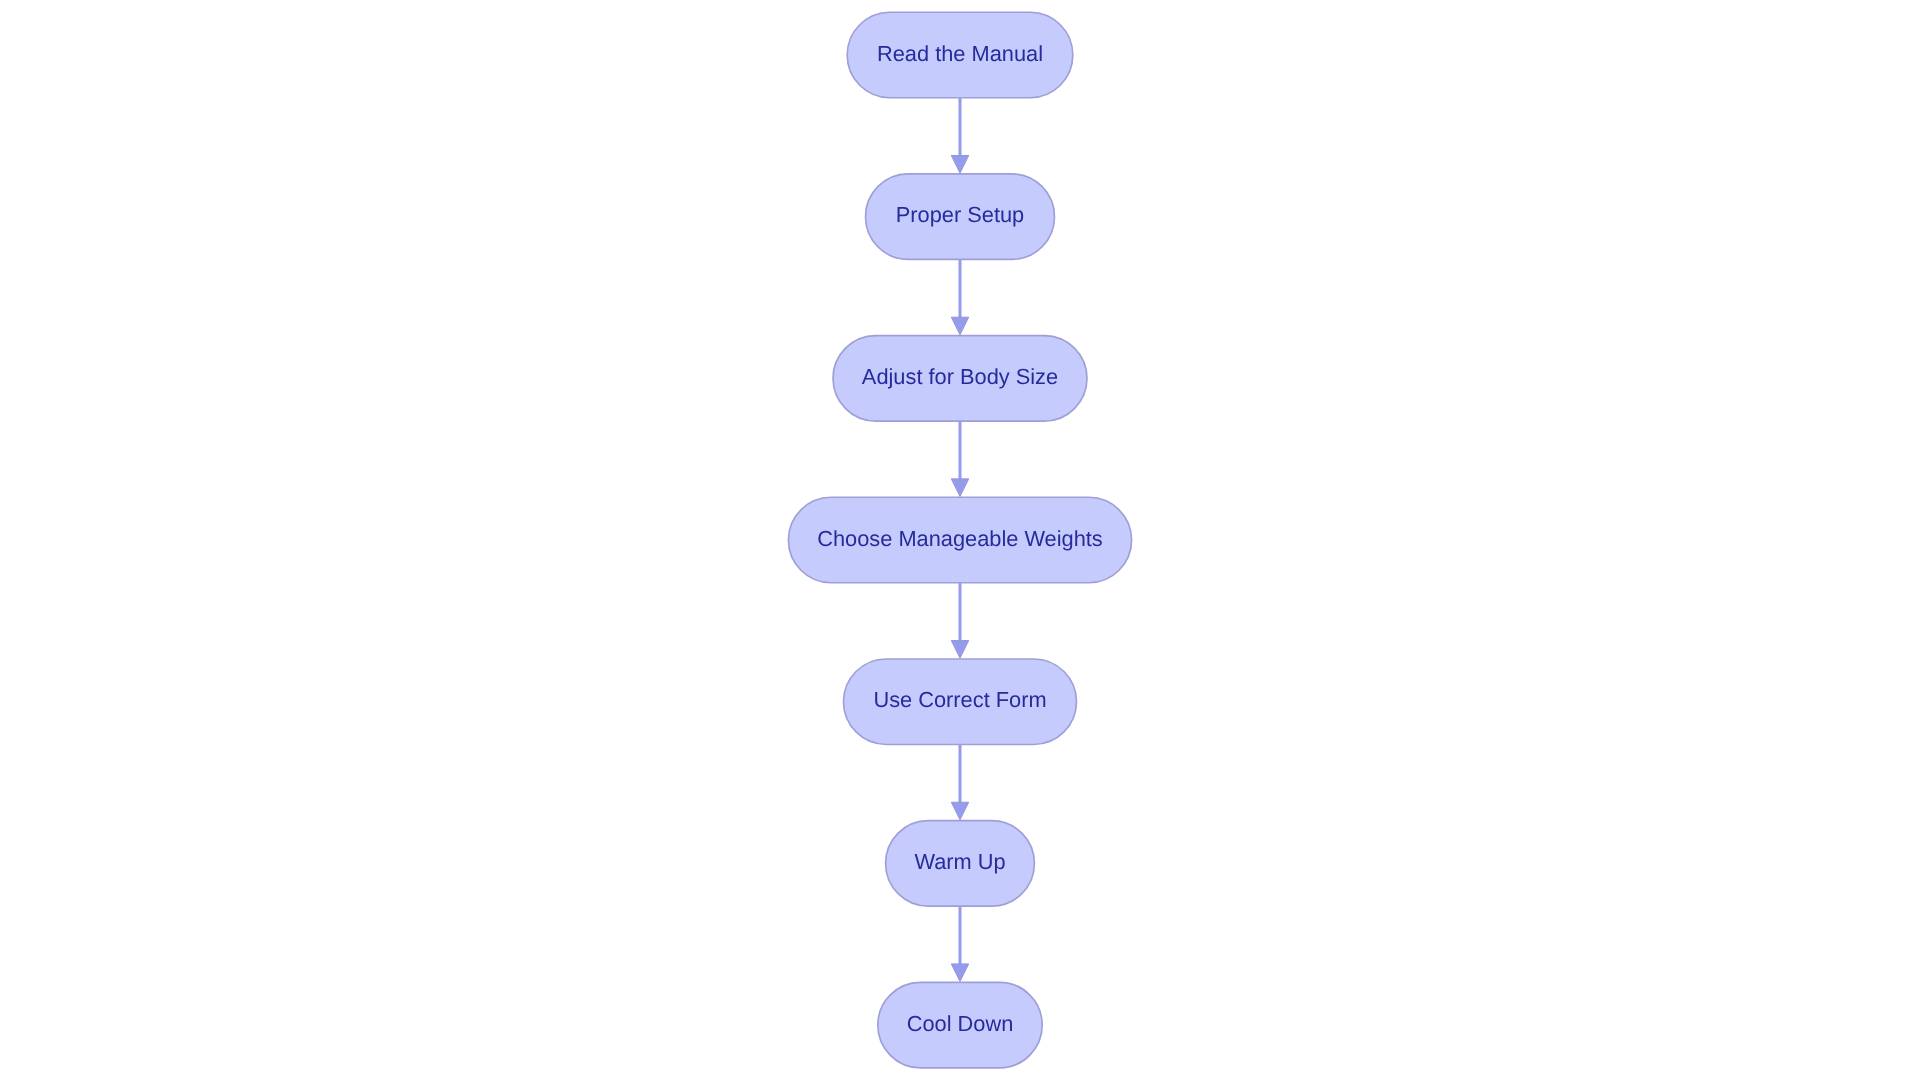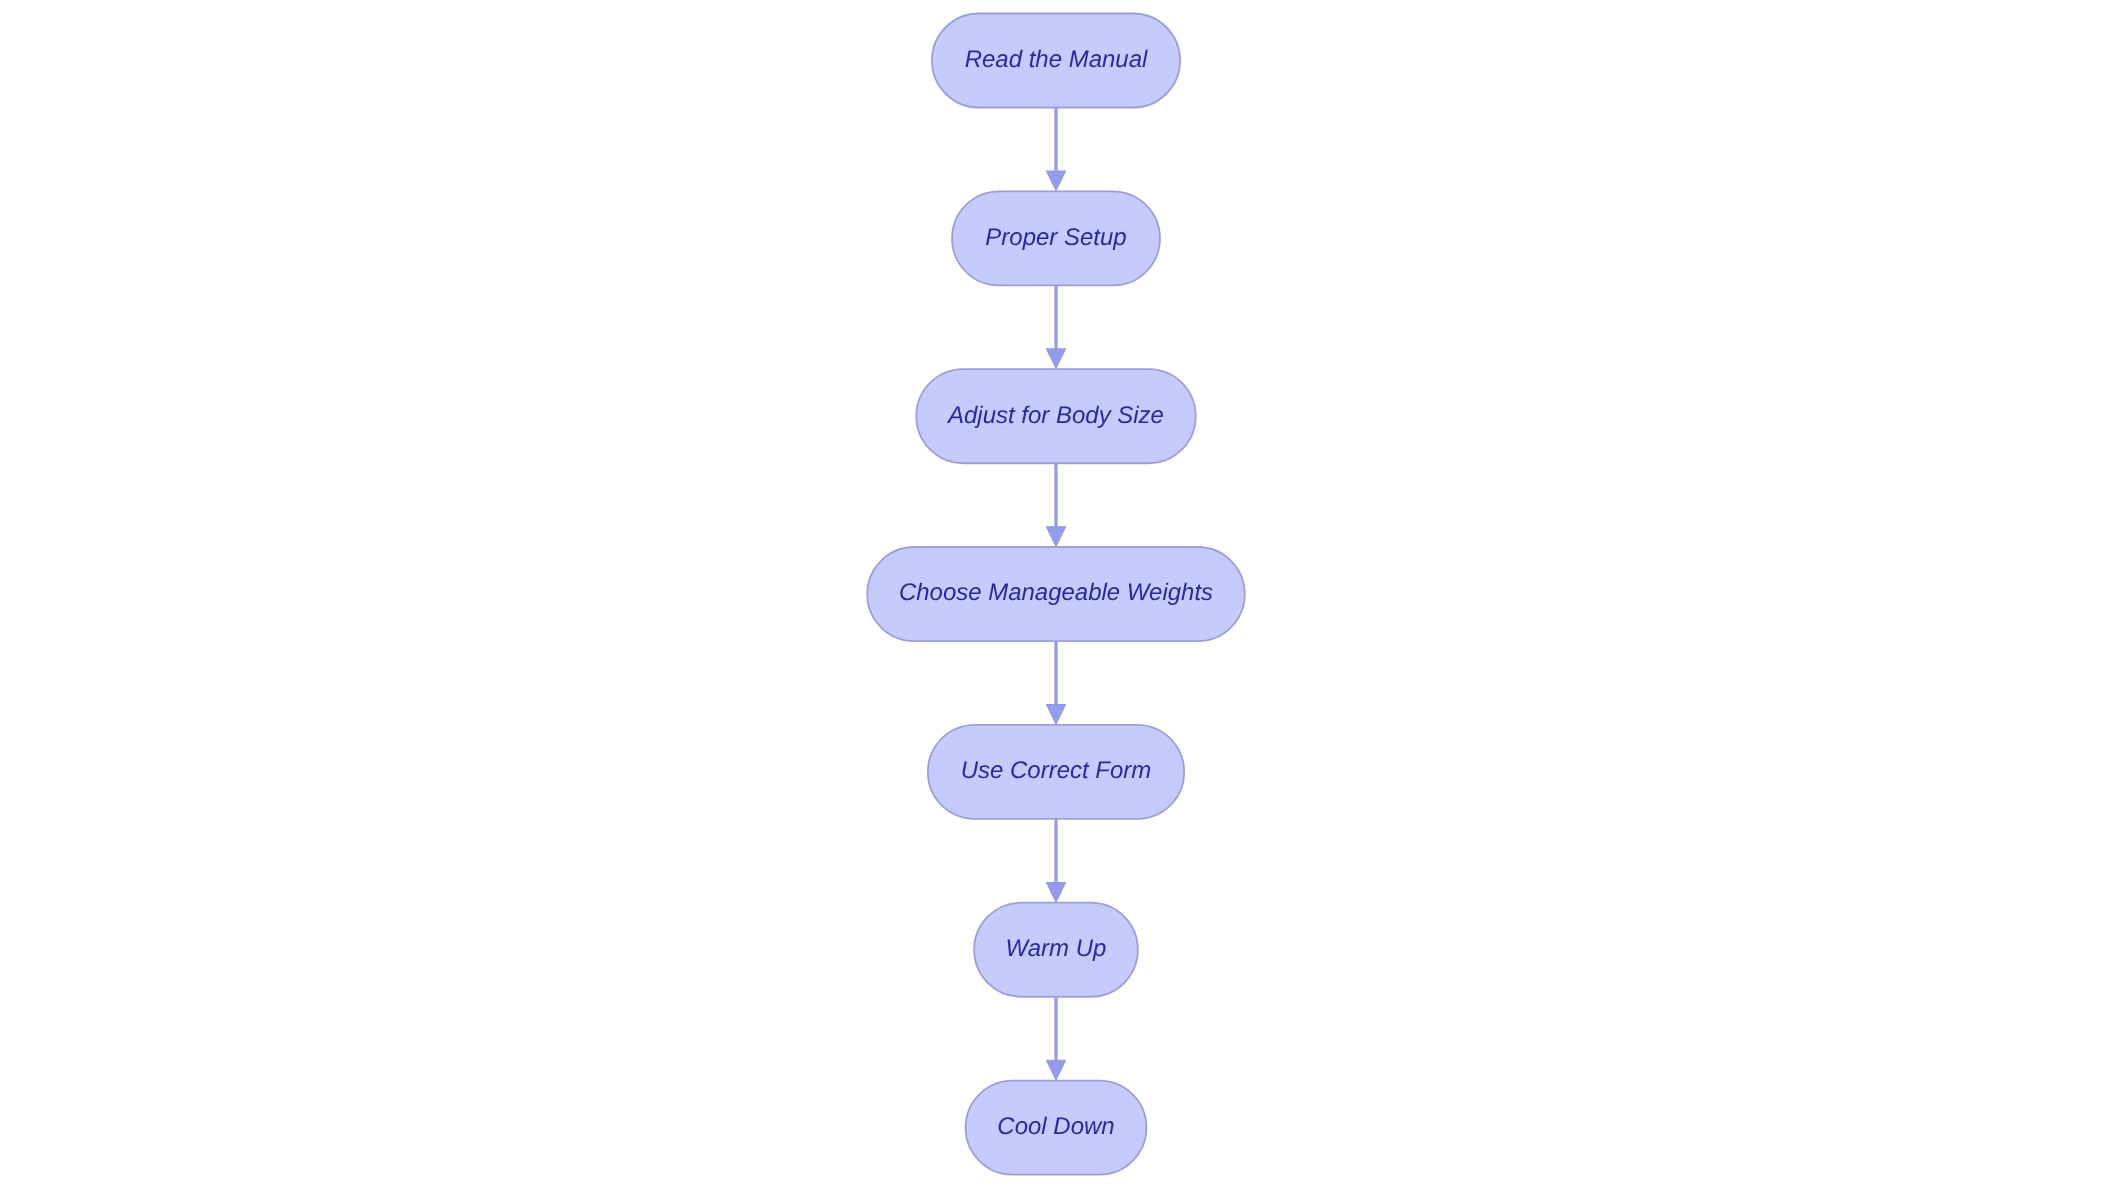--- a/index.html
+++ b/index.html
@@ -33,21 +33,21 @@
     text-anchor: middle;
     dominant-baseline: middle;
     -webkit-font-smoothing: antialiased;
     text-rendering: geometricPrecision;
     white-space: pre;
   }
 </style>
 </head>
 <body>
 
-<div id="flow-root" style="background: rgb(255, 255, 255); font-style: italic;">
+<div id="flow-root" style="background: rgb(255, 255, 255);">
   <svg id="flow-svg" viewBox="0 0 1920 1083">
 
     <g id="edge-layer">
       <g class="edge">
         <path class="edge-line" d="M960,97.75 L960,156" stroke="#969ced" stroke-width="3.04" fill="none"></path>
         <path class="edge-head" d="M951.3,155.5 L968.7,155.5 L960,173.18 Z" fill="#969ced" stroke="#9398da" stroke-width="1" stroke-linejoin="miter"></path>
       </g>
       <g class="edge">
         <path class="edge-line" d="M960,259.43 L960,317.68" stroke="#969ced" stroke-width="3.04" fill="none"></path>
         <path class="edge-head" d="M951.3,317.18 L968.7,317.18 L960,334.86 Z" fill="#969ced" stroke="#9398da" stroke-width="1" stroke-linejoin="miter"></path>

